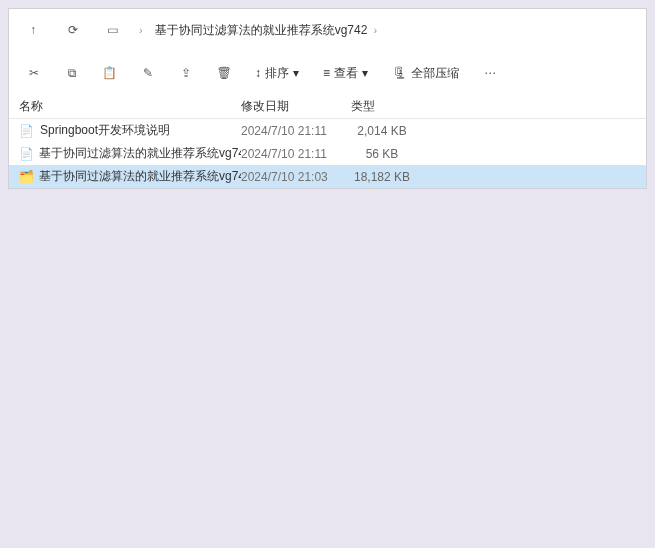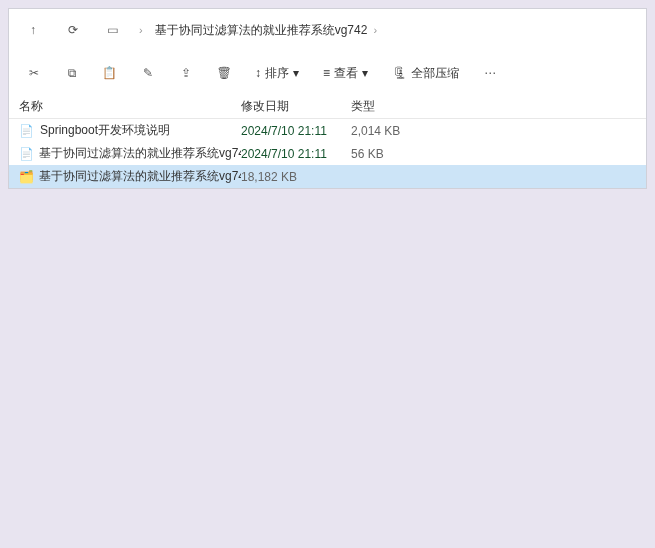--- a/index.html
+++ b/index.html
@@ -14,23 +14,23 @@
 .tb-btn{width:30px;height:30px;display:flex;align-items:center;justify-content:center;color:#555;cursor:pointer;border-radius:4px}
 .tb-group{display:flex;align-items:center;gap:4px;padding:0 8px;cursor:pointer;height:30px;border-radius:4px}
 .cols{display:flex;height:24px;border-bottom:1px solid #e8e8e8;padding-left:10px;align-items:center;color:#444}
 .c-name{width:222px}
 .c-date{width:110px}
 .c-type{width:100px}
 .c-size{flex:1}
 .rows .row{display:flex;height:23px;align-items:center;padding-left:10px}
 .row.sel{background:#cce4f7}
 .r-name{width:222px;display:flex;align-items:center;gap:5px;overflow:hidden;white-space:nowrap}
-.r-date{width:110px;color:#14532d}
+.r-date{width:110px;color:#737373}
 .r-type{width:100px;color:#666}
-.r-size{width:80px;text-align:left;color:#666;padding-right:18px}
+.r-size{width:80px;text-align:center;color:#666;padding-right:18px}
 .fico{width:16px;height:16px;display:inline-flex;align-items:center;justify-content:center;font-size:12px}
 .zip-win{position:absolute;left:26px;top:198px;width:602px;background:#fff;border:1px solid #4aa7e8;box-shadow:0 4px 14px rgba(0,0,0,.15)}
 .zip-title{height:26px;background:linear-gradient(#5fb5ef,#48a6e8);display:flex;align-items:center;padding:0 8px;color:#fff;gap:6px}
 .zip-title .t-text{flex:1;font-size:12px}
 .zip-menu{display:flex;gap:16px;padding-right:12px}
 .zip-menu span{color:#fff;cursor:pointer}
 .win-ctrl{display:flex;gap:6px;color:#fff}
 .win-ctrl span{width:18px;text-align:center;cursor:pointer}
 .zip-tool{background:linear-gradient(#e7f3fd,#d4eafb);height:62px;display:flex;align-items:center;padding:0 12px;gap:24px}
 .zt{display:flex;flex-direction:column;align-items:center;gap:3px;cursor:pointer;width:44px}
@@ -105,20 +105,21 @@
             <span>基于协同过滤算法的就业推荐系统vg742</span>
           </div>
           <div class="r-date">2024/7/10 21:11</div>
           <div class="r-size">56 KB</div>
         </div>
         <div class="row sel">
           <div class="r-name">
             <span class="fico">🗂️</span>
             <span>基于协同过滤算法的就业推荐系统vg742</span>
           </div>
+          <div class="r-date">2024/7/10 21:03</div>
           <div class="r-size">18,182 KB</div>
         </div>
       </div>
   </div>
 
   <div class="zip-win">
     <div class="zip-title">
       <span class="fico">🗂️</span>
       <span class="t-text">基于协同过滤算法的就业推荐系统vg742 - 360压缩</span>
       <div class="zip-menu">

